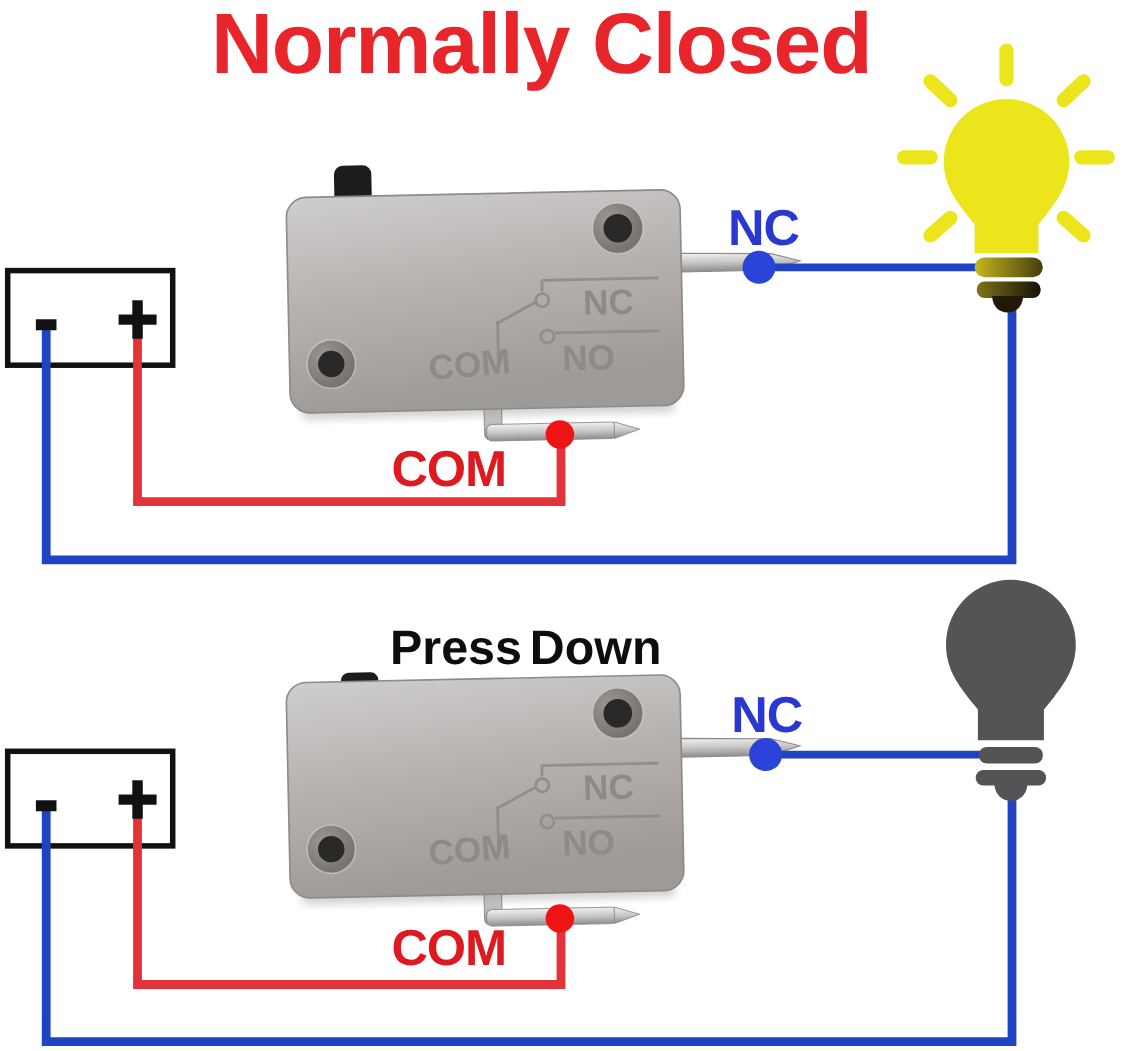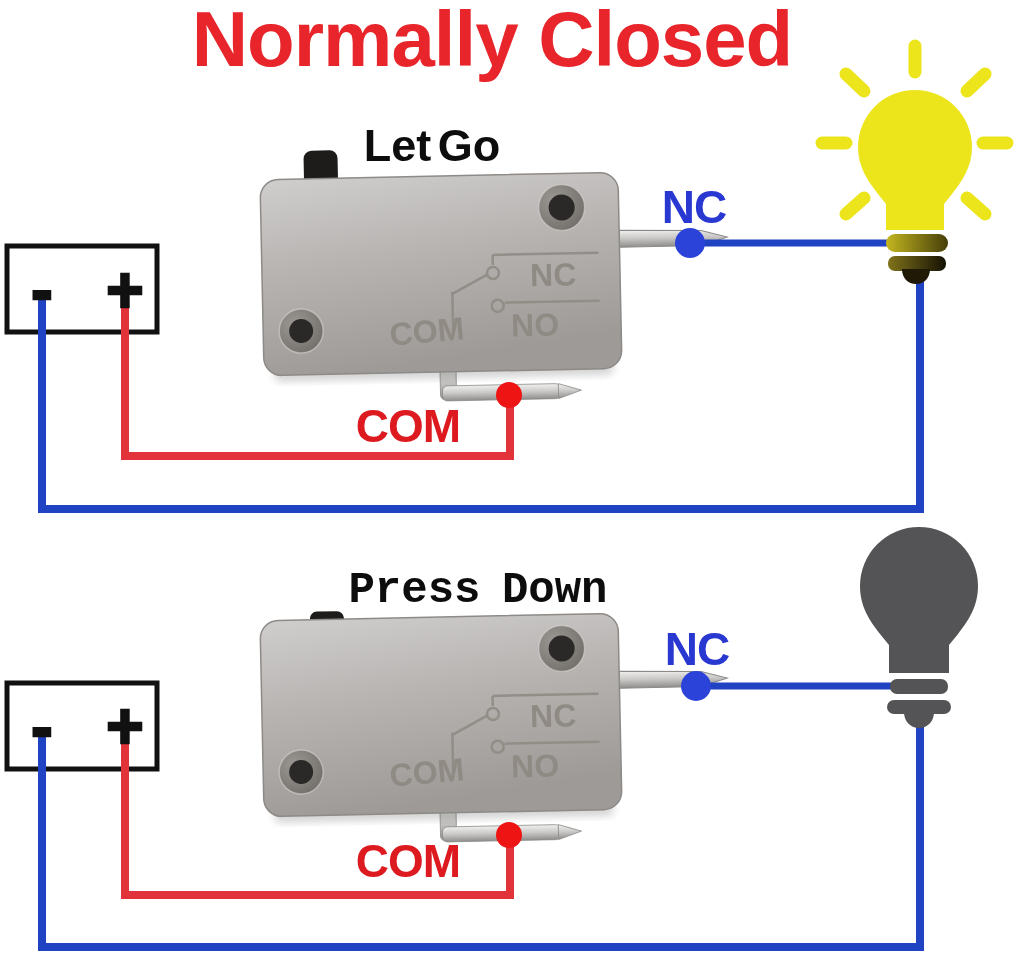--- a/index.html
+++ b/index.html
@@ -8,21 +8,21 @@
     font-family:"Liberation Sans","DejaVu Sans",sans-serif;
   }
   .page svg{position:absolute;left:0;top:0;}
   .lbl{position:absolute;font-weight:bold;white-space:nowrap;}
   .title{
     left:0;top:-6px;width:984px;text-align:center;
     font-size:78px;letter-spacing:-1px;color:#e8252a;
   }
   .action{color:#0d0d0d;text-align:center;}
   .action1{left:312px;top:120px;width:240px;font-size:45px;word-spacing:-6px;}
-  .action2{left:308px;top:565px;width:340px;font-size:44px;word-spacing:-5px;font-family:Liberation Mono, monospace;}
+  .action2{left:308px;top:565px;width:340px;font-size:44px;word-spacing:-5px;}
   .nc-lbl{color:#2a38d2;font-size:46px;letter-spacing:-1px;text-align:center;width:90px;}
   .nc1{left:649px;top:180px;}
   .nc2{left:652px;top:622px;}
   .com-lbl{color:#dd1a20;font-size:46px;letter-spacing:-1px;text-align:center;width:122px;}
   .com1{left:347px;top:399px;}
   .com2{left:347px;top:834px;}
   .pole{
     position:absolute;display:flex;align-items:center;justify-content:center;
     color:#111;font-weight:bold;font-size:64px;
     -webkit-text-stroke:2.5px #111;
@@ -178,21 +178,20 @@
         <path d="M904,712 h30 c0,10 -7,16 -15,16 s-15,-6 -15,-16 z" fill="#545355"></path>
       </g>
 
       <circle cx="696" cy="686" r="15" fill="#2c43da"></circle>
       <circle cx="509" cy="835" r="13" fill="#ee1414"></circle>
     </g>
   </svg>
 
   <div class="lbl title">Normally Closed</div>
 
-  <div class="lbl action action1">Let Go</div>
   <div class="lbl nc-lbl nc1">NC</div>
   <div class="lbl com-lbl com1">COM</div>
   <div class="pole minus1">-</div>
   <div class="pole plus1">+</div>
 
   <div class="lbl action action2">Press Down</div>
   <div class="lbl nc-lbl nc2">NC</div>
   <div class="lbl com-lbl com2">COM</div>
   <div class="pole minus2">-</div>
   <div class="pole plus2">+</div>

